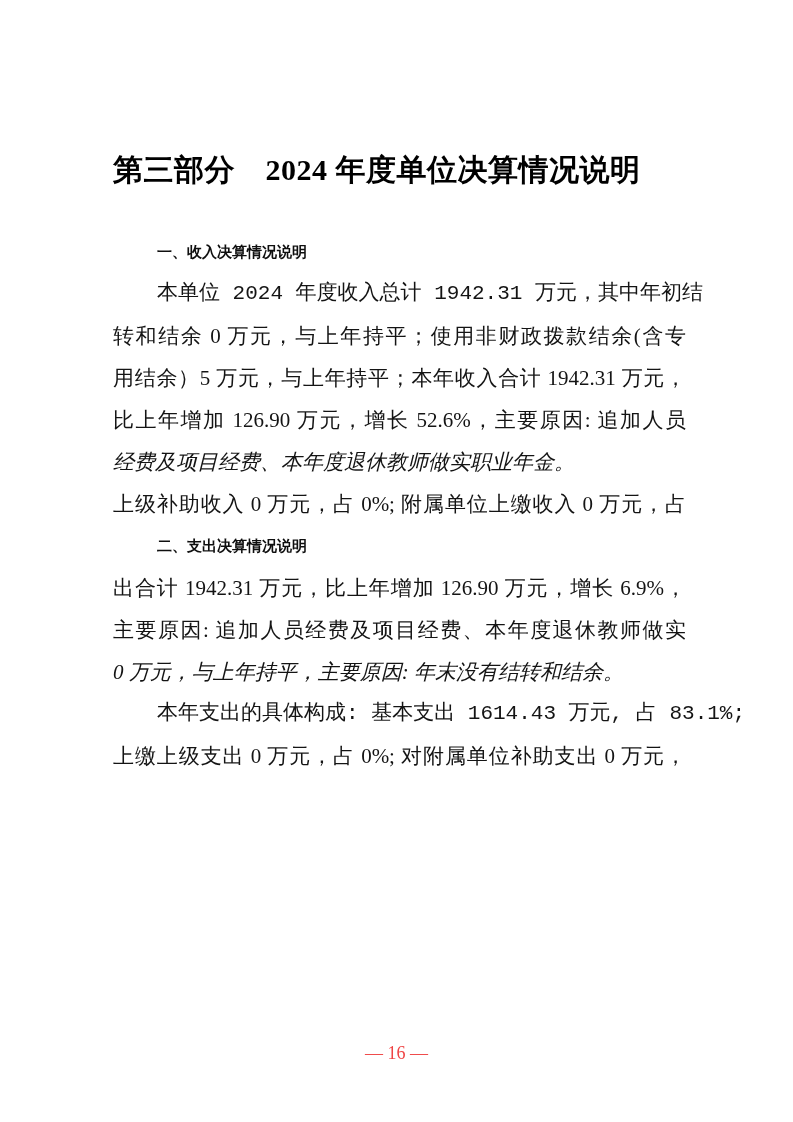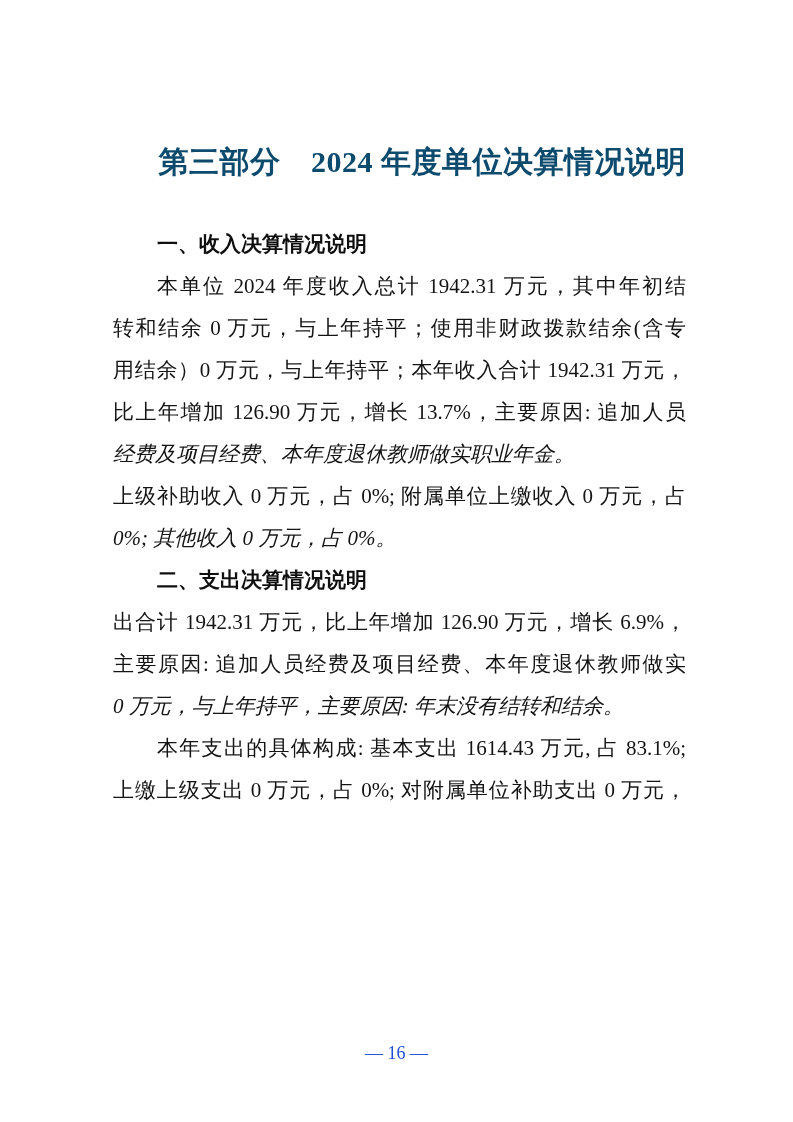--- a/index.html
+++ b/index.html
@@ -16,82 +16,82 @@
     font-family: "Liberation Serif", "DejaVu Serif", serif;
     overflow: hidden;
   }
   .content {
     position: absolute;
     left: 113px;
     top: 137px;
     width: 573px;
   }
   .doc-title {
-    margin: 4px 0 40px 0;
+    margin: 12px 0 40px 0;
     font-size: 30px;
     font-weight: bold;
     line-height: 42px;
-    text-align: right;
+    text-align: left;
     white-space: nowrap;
     letter-spacing: 0.5px;
-    color: #0c4a6e;
+    color: #000000;
   }
   .section-heading {
     font-family: "Liberation Sans", "DejaVu Sans", sans-serif;
     font-weight: bold;
-    font-size: 21px;
+    font-size: 15px;
     line-height: 42px;
     height: 42px;
     padding-left: 44px;
     color: #0f0f0f;
   }
   .line {
     font-size: 21px;
     line-height: 42px;
     height: 42px;
     text-align: justify;
     text-align-last: justify;
     white-space: nowrap;
   }
   .line.first {
     text-indent: 44px;
+    font-family: Liberation Mono, monospace;
   }
   .line.end {
     text-align-last: left;
     font-style: italic;
   }
   .footer {
     position: absolute;
     left: 0;
     right: 0;
     top: 1040px;
     text-align: center;
     font-size: 18px;
     line-height: 26px;
-    color: #1d4ed8;
+    color: #ef4444;
   }
 </style>
 </head>
 <body>
 
 <div class="page">
   <div class="content">
 
     <h1 class="doc-title">第三部分　2024 年度单位决算情况说明</h1>
 
     <div class="section-heading">一、收入决算情况说明</div>
 
     <div class="line first">本单位 2024 年度收入总计 1942.31 万元，其中年初结</div>
     <div class="line">转和结余 0 万元，与上年持平；使用非财政拨款结余(含专</div>
-    <div class="line">用结余）0 万元，与上年持平；本年收入合计 1942.31 万元，</div>
-    <div class="line">比上年增加 126.90 万元，增长 13.7%，主要原因: 追加人员</div>
+    <div class="line">用结余）5 万元，与上年持平；本年收入合计 1942.31 万元，</div>
+    <div class="line">比上年增加 126.90 万元，增长 52.6%，主要原因: 追加人员</div>
     <div class="line end">经费及项目经费、本年度退休教师做实职业年金。</div>
 
     <div class="line">上级补助收入 0 万元，占 0%; 附属单位上缴收入 0 万元，占</div>
-    <div class="line end">0%; 其他收入 0 万元，占 0%。</div>
 
     <div class="section-heading">二、支出决算情况说明</div>
 
     <div class="line">出合计 1942.31 万元，比上年增加 126.90 万元，增长 6.9%，</div>
     <div class="line">主要原因: 追加人员经费及项目经费、本年度退休教师做实</div>
     <div class="line end">0 万元，与上年持平，主要原因: 年末没有结转和结余。</div>
 
     <div class="line first">本年支出的具体构成: 基本支出 1614.43 万元, 占 83.1%;</div>
     <div class="line">上缴上级支出 0 万元，占 0%; 对附属单位补助支出 0 万元，</div>
 

